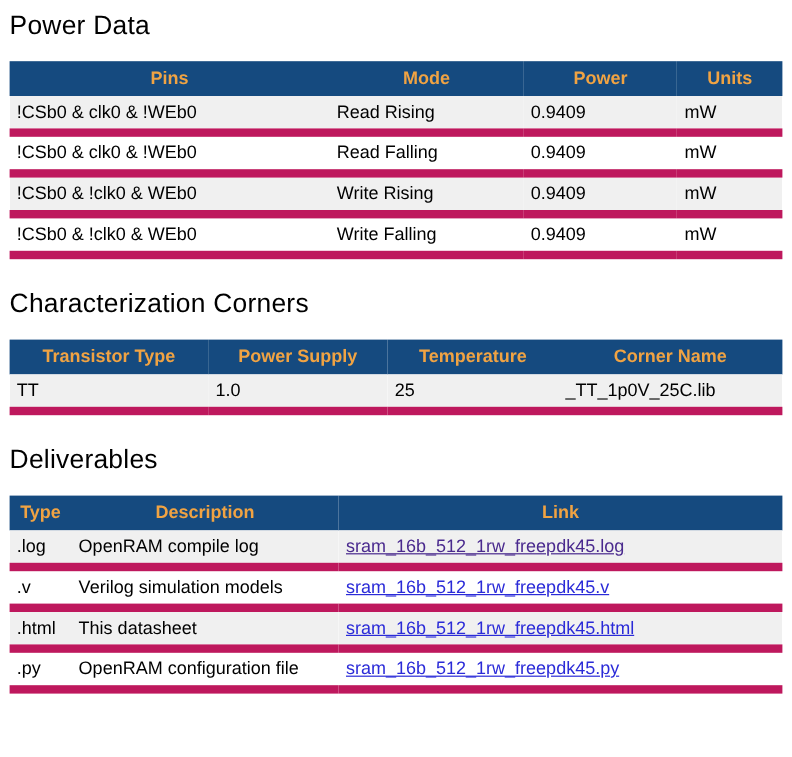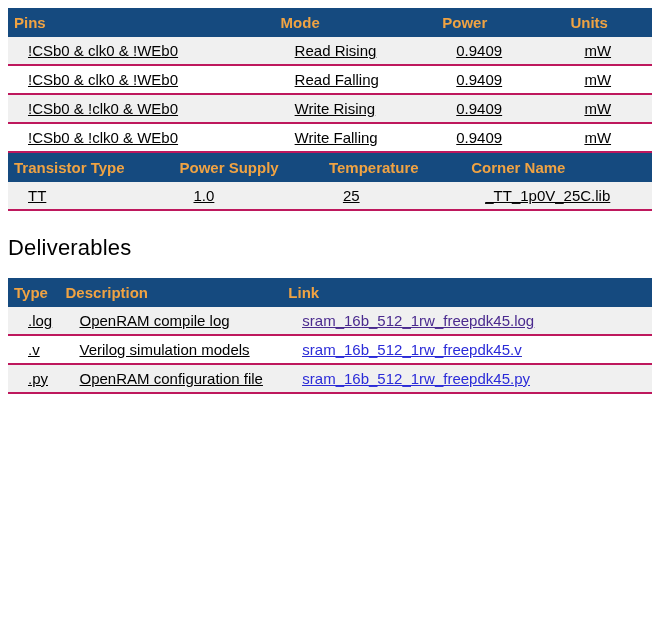--- a/index.html
+++ b/index.html
@@ -28,44 +28,44 @@
   table {
     width: 100%;
     border-collapse: collapse;
     font-size: 15px;
     table-layout: fixed;
   }
   th {
     background: var(--header-bg);
     color: var(--header-text);
     font-weight: bold;
-    text-align: left;
+    text-align: center;
     padding: 6px 6px;
   }
   td {
-    padding: 5px 20px;
-    border-bottom: 2px solid #be185d;
+    padding: 5px 6px;
+    border-bottom: 7px solid #be185d;
     color: #000000;
     overflow: hidden;
     white-space: nowrap;
-    text-decoration: underline;
   }
   tbody tr:nth-child(odd)  { background: var(--row-stripe); }
   tbody tr:nth-child(even) { background: #ffffff; }
   a.file-link {
     color: var(--link);
     text-decoration: underline;
   }
   a.file-link.visited { color: var(--link-visited); }
   section { margin: 0; }
 </style>
 </head>
 <body>
 
 <section>
+  <h2 class="first">Power Data</h2>
   <table>
     <colgroup>
       <col style="width:41.4%">
         <col style="width:25.1%">
         <col style="width:19.9%">
         <col style="width:13.6%">
     </colgroup>
     <thead>
       <tr>
         <th>Pins</th>
@@ -97,20 +97,21 @@
         <td>!CSb0 &amp; !clk0 &amp; WEb0</td>
         <td>Write Falling</td>
         <td>0.9409</td>
         <td>mW</td>
       </tr>
     </tbody>
   </table>
 </section>
 
 <section>
+  <h2>Characterization Corners</h2>
   <table>
     <colgroup>
       <col style="width:25.7%">
         <col style="width:23.2%">
         <col style="width:22.1%">
         <col style="width:29%">
     </colgroup>
     <thead>
       <tr>
         <th>Transistor Type</th>
@@ -150,20 +151,25 @@
         <td>.log</td>
         <td>OpenRAM compile log</td>
         <td><a href="#" class="file-link visited">sram_16b_512_1rw_freepdk45.log</a></td>
       </tr>
       <tr>
         <td>.v</td>
         <td>Verilog simulation models</td>
         <td><a href="#" class="file-link">sram_16b_512_1rw_freepdk45.v</a></td>
       </tr>
       <tr>
+        <td>.html</td>
+        <td>This datasheet</td>
+        <td><a href="#" class="file-link">sram_16b_512_1rw_freepdk45.html</a></td>
+      </tr>
+      <tr>
         <td>.py</td>
         <td>OpenRAM configuration file</td>
         <td><a href="#" class="file-link">sram_16b_512_1rw_freepdk45.py</a></td>
       </tr>
 
     </tbody>
   </table>
 </section>
 
 </body></html>

